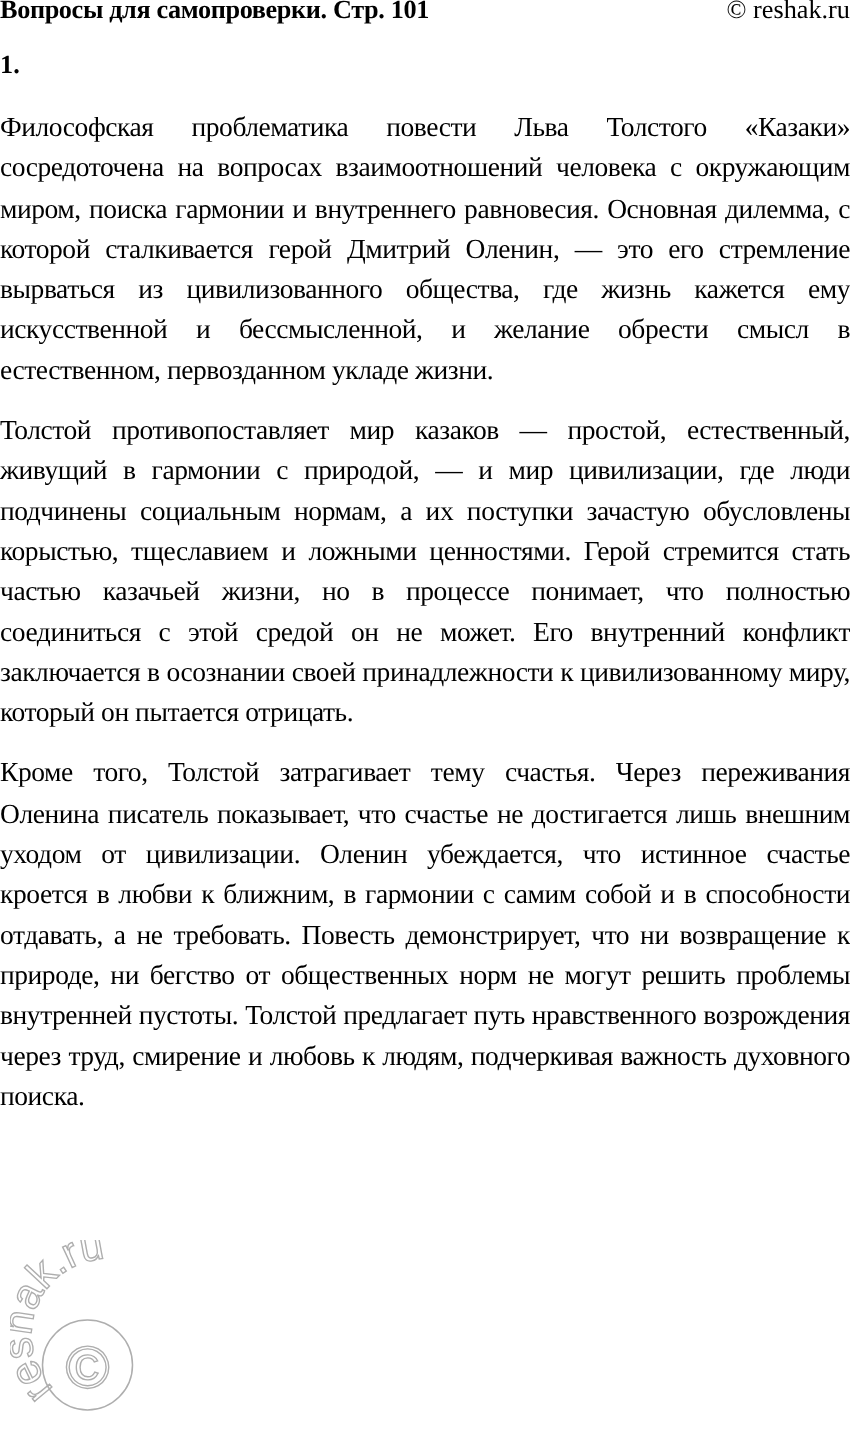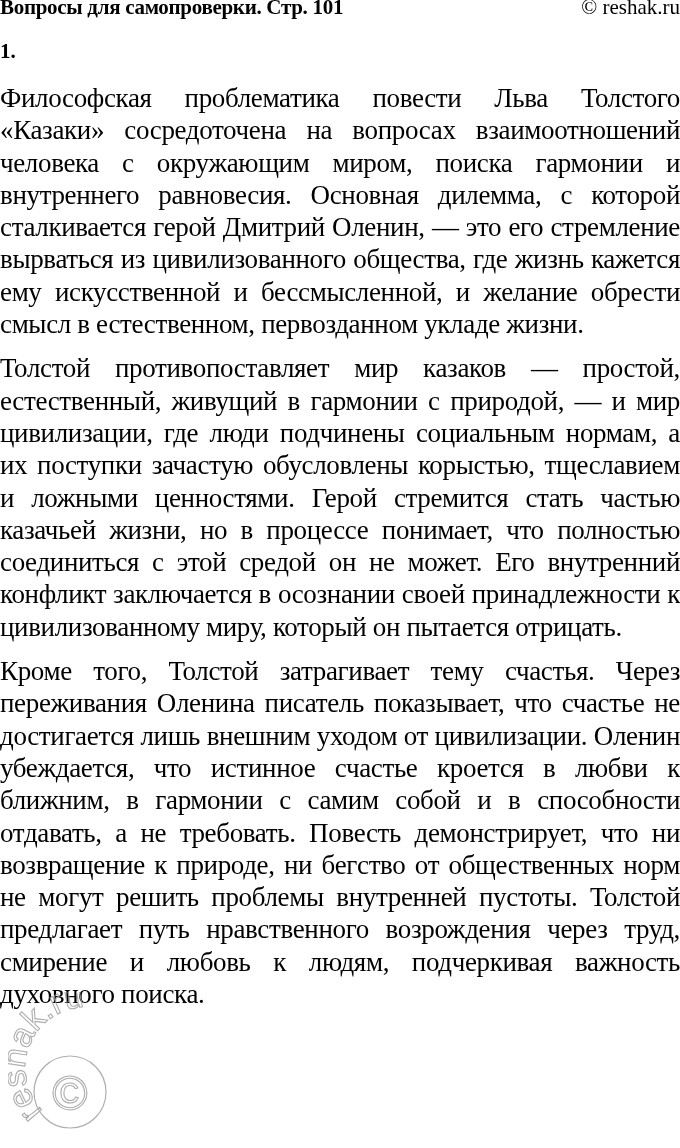--- a/index.html
+++ b/index.html
@@ -41,22 +41,22 @@
     font-weight: bold;
     font-size: 21px;
     line-height: 22px;
     margin-top: 22px;
     height: 30px;
   }
   .content {
     margin-top: 12px;
   }
   .content p {
-    margin: 4px 0 12px 0;
-    font-size: 27px;
+    margin: 16px 0 12px 0;
+    font-size: 22px;
     line-height: 32.3px;
     text-align: justify;
     text-align-last: left;
     letter-spacing: -0.35px;
   }
   .watermark {
     position: absolute;
     left: 8px;
     top: 992px;
     width: 170px;

